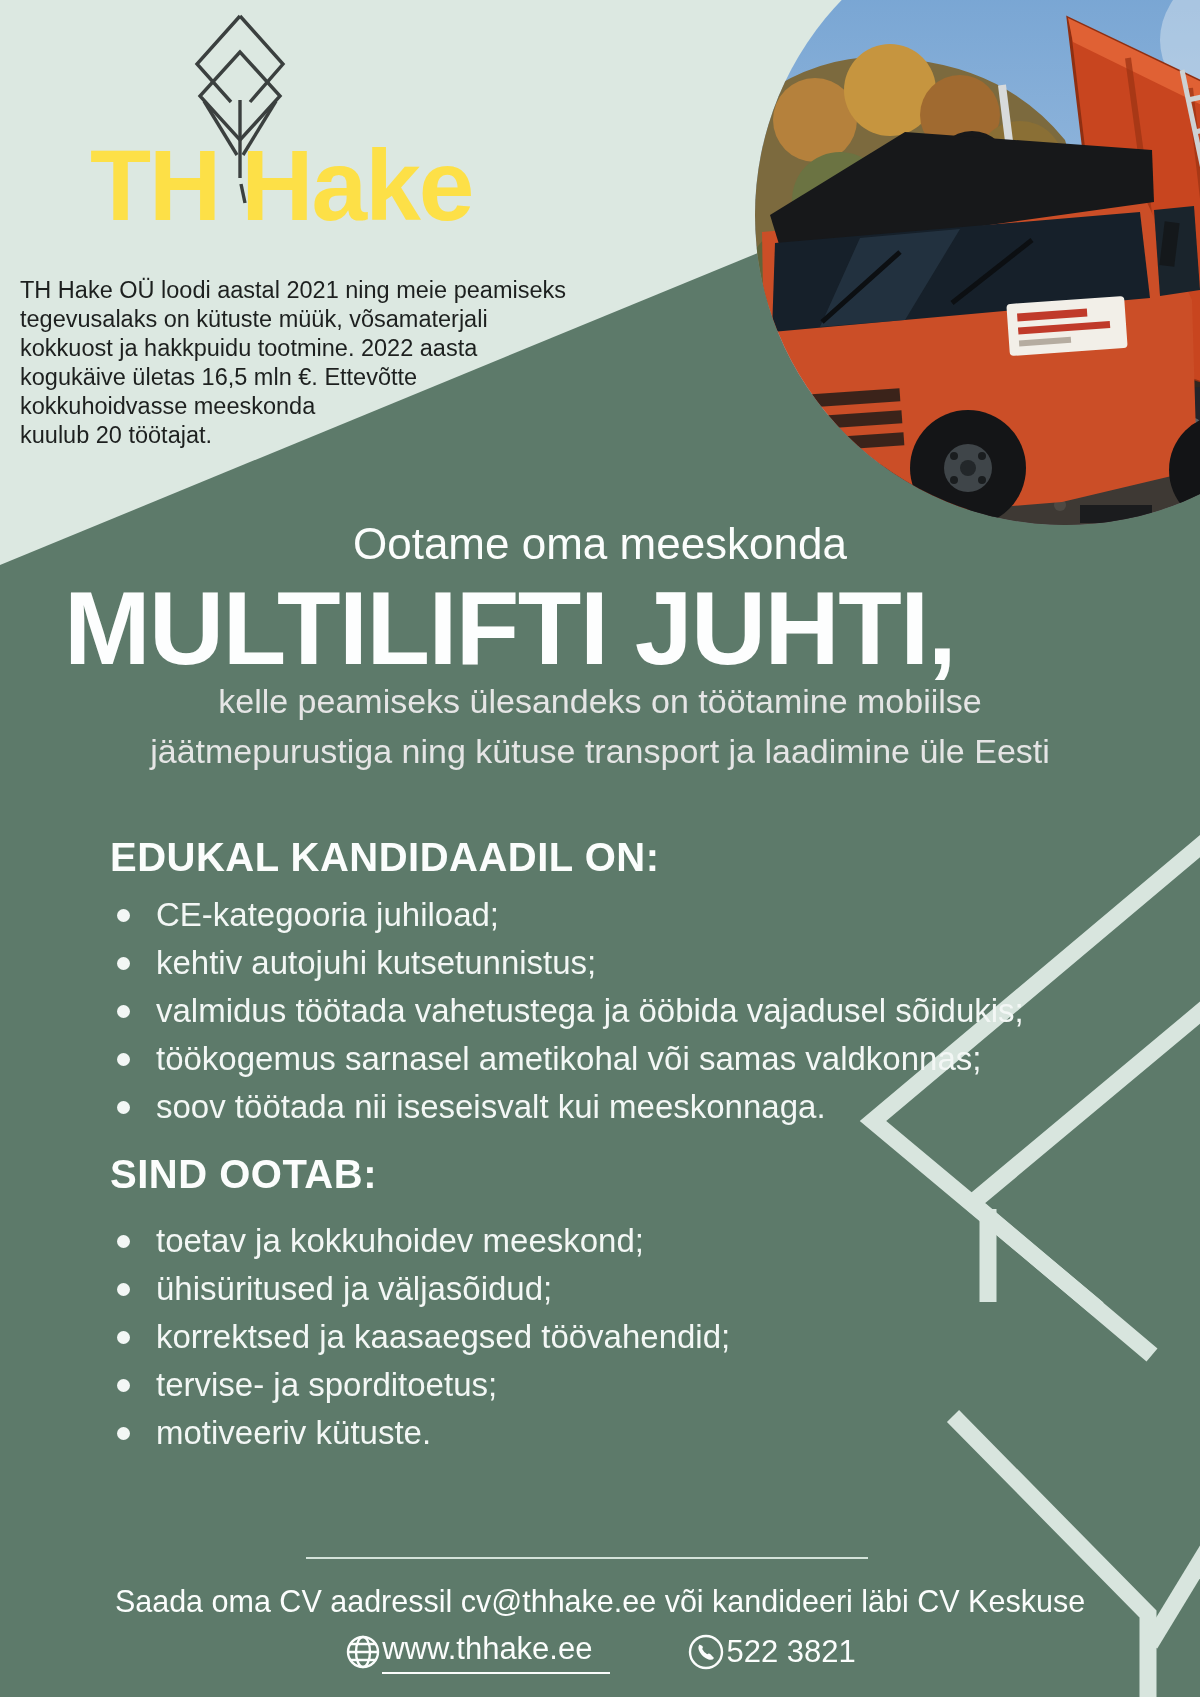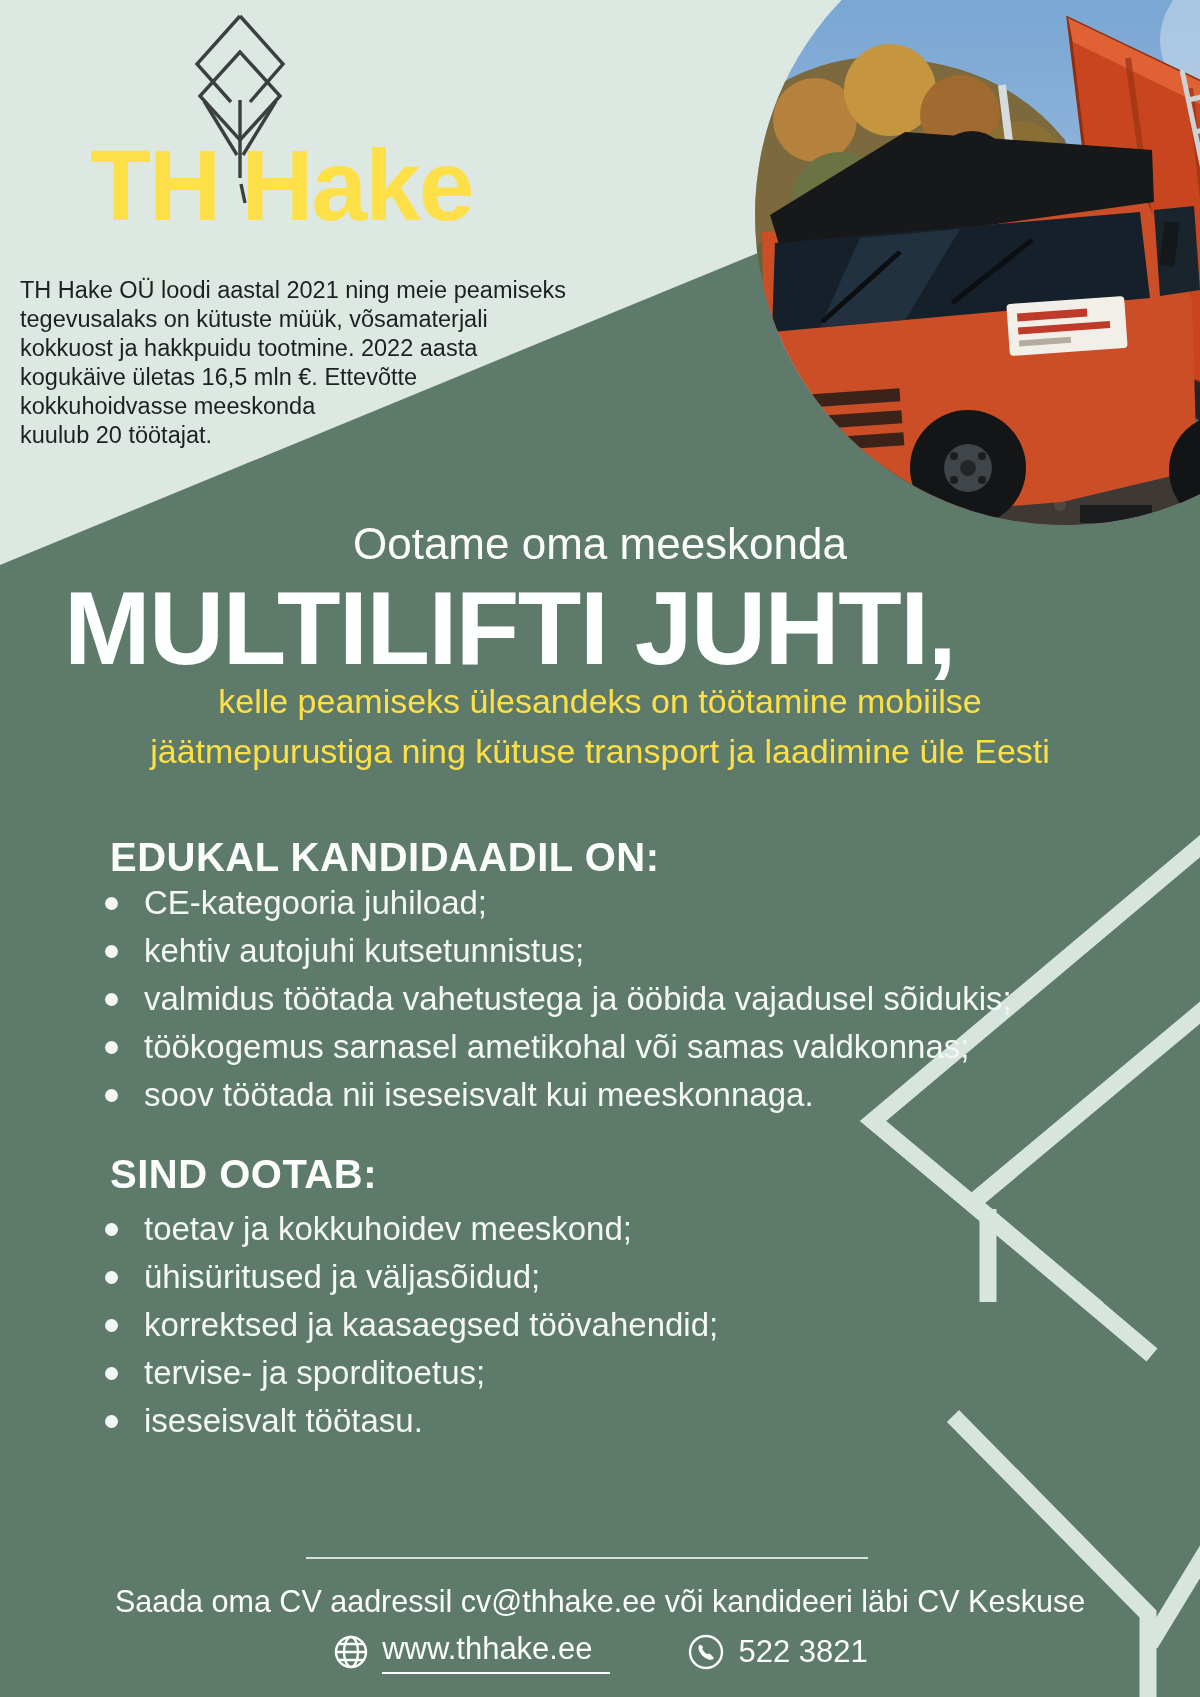--- a/index.html
+++ b/index.html
@@ -39,51 +39,51 @@
   .kicker{
     position:absolute;left:0;top:521px;width:1200px;text-align:center;
     color:#fbfdfc;font-size:44px;line-height:46px;font-weight:400;
   }
   .title{
     position:absolute;left:0;top:574px;width:1019px;margin:0;text-align:center;
     color:#fdfefe;font-size:104px;line-height:108px;font-weight:700;letter-spacing:-1.5px;white-space:nowrap;
   }
   .subtitle{
     position:absolute;left:0;top:676px;width:1200px;text-align:center;
-    color:#fde047;font-size:34px;line-height:50px;
+    color:#e5e5e5;font-size:34px;line-height:50px;
   }
   
   .sec-heading{
     position:absolute;left:110px;margin:0;
     color:#fbfdfc;font-size:40px;line-height:48px;font-weight:700;letter-spacing:.5px;white-space:nowrap;
   }
   .sec-heading.req{top:833px;}
   .sec-heading.off{top:1150px;}
   ul.bullets{
-    position:absolute;left:103px;margin:0;padding:0;list-style:none;width:1020px;
+    position:absolute;left:103px;margin:12px;padding:0;list-style:none;width:1020px;
     color:#f3f7f5;font-size:33px;line-height:48px;
   }
   ul.bullets.req{top:879px;}
   ul.bullets.off{top:1205px;}
   ul.bullets li{position:relative;padding-left:41px;white-space:nowrap;}
   ul.bullets li::before{
     content:"";position:absolute;left:2px;top:18px;width:13px;height:13px;border-radius:50%;background:#f3f7f5;
   }
   
   .divider{position:absolute;left:306px;top:1557px;width:562px;height:2px;background:#d4e3da;}
   .cta{
     position:absolute;left:0;top:1582px;width:1200px;text-align:center;
     color:#fbfdfc;font-size:30.5px;line-height:38px;
   }
   .contact-row{
     position:absolute;left:0;top:1626px;width:1200px;height:52px;
     display:flex;justify-content:center;align-items:center;gap:76px;
     color:#fbfdfc;font-size:31px;
   }
-  .contact-item{display:flex;align-items:center;gap:12px;}
+  .contact-item{display:flex;align-items:center;}
   .website-link{
     color:#fbfdfc;text-decoration:none;border-bottom:2px solid #fbfdfc;
     padding:0 18px 5px 0;white-space:nowrap;
   }
   .phone-number{white-space:nowrap;}
   .cicon{display:block;}
 </style>
 </head>
 <body>
 
@@ -239,21 +239,21 @@
     <li>töökogemus sarnasel ametikohal või samas valdkonnas;</li>
     <li>soov töötada nii iseseisvalt kui meeskonnaga.</li>
   </ul>
 
   <h2 class="sec-heading off">SIND OOTAB:</h2>
   <ul class="bullets off">
     <li>toetav ja kokkuhoidev meeskond;</li>
     <li>ühisüritused ja väljasõidud;</li>
     <li>korrektsed ja kaasaegsed töövahendid;</li>
     <li>tervise- ja sporditoetus;</li>
-    <li>iseseisvalt töötasu.</li>
+    <li>motiveeriv kütuste.</li>
   </ul>
 
   <div class="divider"></div>
   <div class="cta">Saada oma CV aadressil cv@thhake.ee või kandideeri läbi CV Keskuse</div>
   <div class="contact-row">
     <div class="contact-item">
       <svg class="cicon" width="38" height="38" viewBox="0 0 38 38">
         <g stroke="#fbfdfc" stroke-width="2.4" fill="none">
           <circle cx="19" cy="19" r="15"></circle>
           <ellipse cx="19" cy="19" rx="7" ry="15"></ellipse>

